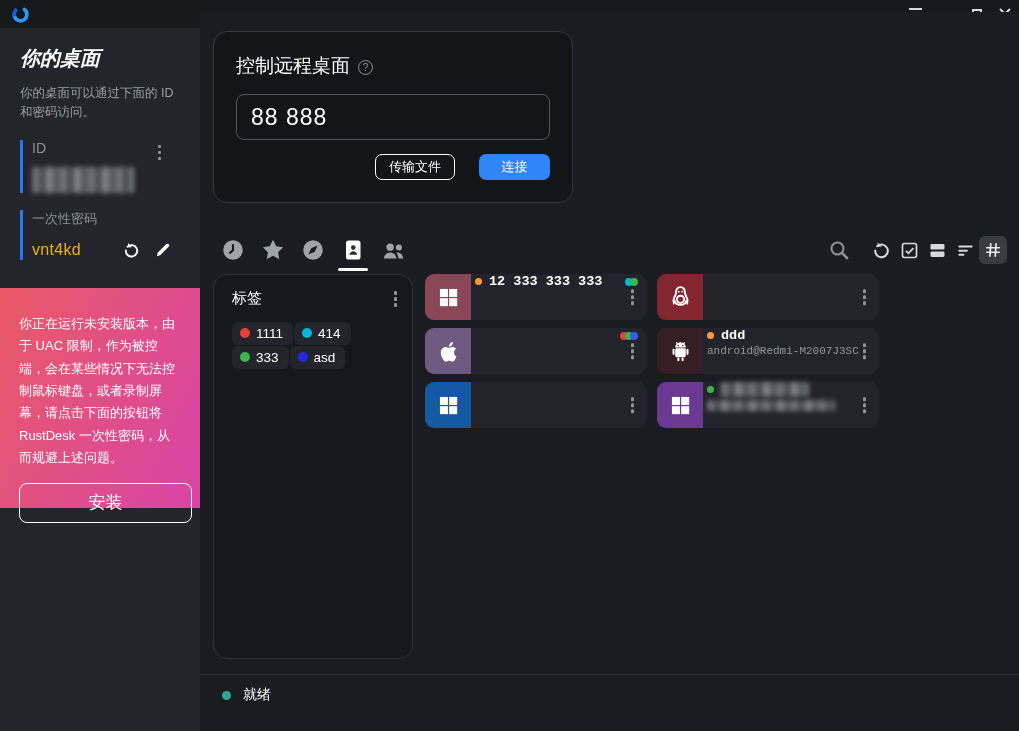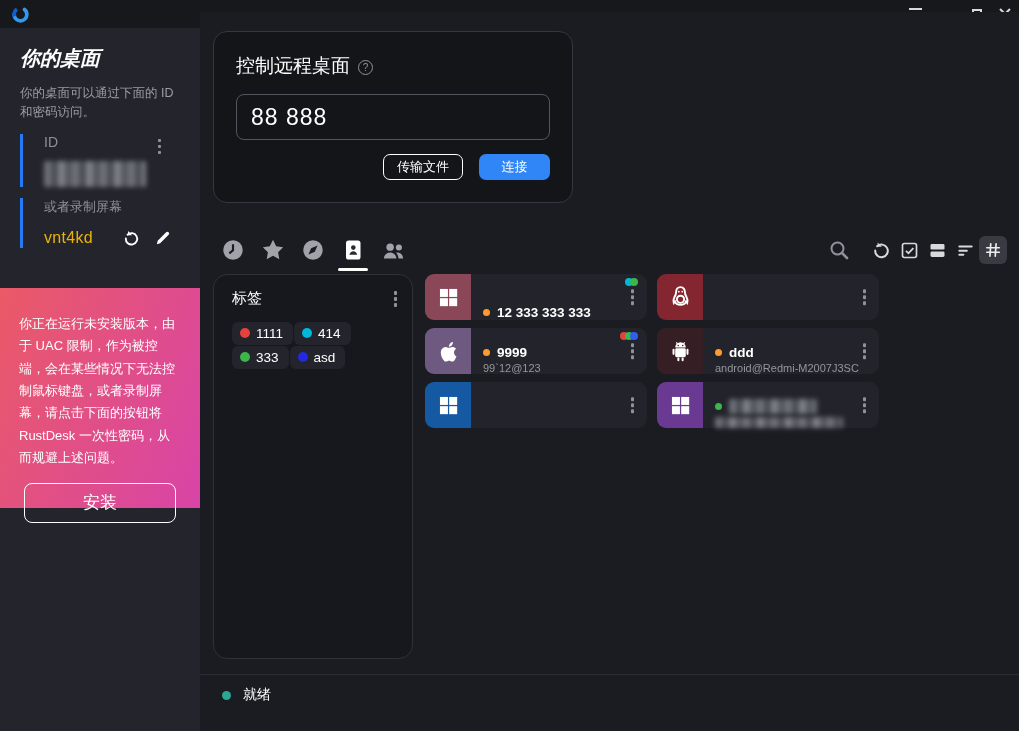--- a/index.html
+++ b/index.html
@@ -19,54 +19,54 @@
   .close-x { position:relative; width:12px; height:12px; }
   .close-x i { position:absolute; left:-1px; top:5px; width:14px; height:2px; background:#d8d9dd; }
   .close-x i:first-child { transform:rotate(45deg); }
   .close-x i:last-child { transform:rotate(-45deg); }
 
   
   .sidebar { position:absolute; left:0; top:28px; width:200px; height:703px; background:#24252c; }
   .sb-pad { padding:0 20px; }
   .sb-title { margin-top:17px; font-size:20px; font-weight:700; color:#fff;font-style:italic; }
   .sb-desc { margin-top:12px; font-size:12.5px; line-height:1.55; color:#9b9ea5; width:162px; }
-  .sb-block { margin-top:11px; border-left:3px solid #2779f5; padding-left:21px; position:relative; }
+  .sb-block { margin-top:17px; border-left:3px solid #2779f5; padding-left:9px; position:relative; }
   .sb-label { font-size:14px; color:#8e9197; display:flex; align-items:center; }
   .sb-label-sm { font-size:13px; color:#8e9197; }
   .vdots { display:flex; flex-direction:column; gap:2.5px; padding:3px; cursor:pointer; }
   .vdots i { width:3.5px; height:3.5px; border-radius:1px; background:#8f929a; }
   .id-dots { position:absolute; right:16px; top:2px; }
   .redact { background:
       repeating-linear-gradient(90deg,#6e7178 0 7px,#4b4e54 7px 14px,#7d8086 14px 21px,#55585e 21px 28px),
       #5a5d63; filter:blur(2.5px); border-radius:2px; }
   .id-redact { margin:11px 0 4px; width:102px; height:26px; }
   .pwd-row { margin-top:13px; display:flex; align-items:center; }
   .pwd-val { font-size:16px; color:#eab308; letter-spacing:.3px; }
   .pwd-icons { margin-left:auto; display:flex; gap:13px; margin-right:8px; }
   .pwd-icons svg { cursor:pointer; }
 
   .install-card { position:absolute; left:0; top:260px; width:200px; height:220px;
     background:linear-gradient(115deg,#ea5a66 0%,#d844a7 100%); padding:25px 19px 0; }
   .install-text { font-size:13px; line-height:1.72; color:#fff; }
-  .install-btn { margin:13px auto 0; width:152px; height:40px; border:1.3px solid #fff; border-radius:8px;
+  .install-btn { margin:13px auto 0; width:173px; height:40px; border:1.3px solid #fff; border-radius:8px;
     display:flex; align-items:center; justify-content:center; font-size:17px; color:#fff; cursor:pointer; }
 
   
   .main { position:absolute; left:200px; top:12px; width:819px; height:703px; background:#1b1c22; }
 
   .connect-card { position:absolute; left:13px; top:19px; width:360px; height:172px;
     background:#141519; border:1px solid #343740; border-radius:14px; padding:21px 22px; }
   .cc-title-row { display:flex; align-items:center; gap:8px; }
   .cc-title { font-size:19px; color:#fff; }
   .help-circle { width:15px; height:15px; border:1.4px solid #8f929a; border-radius:50%;
     display:flex; align-items:center; justify-content:center; font-size:10px; color:#8f929a; margin-top:2px; }
   .cc-input { margin-top:15px; height:46px; border:1px solid #53565e; border-radius:8px;
     background:transparent; display:flex; align-items:center; padding:0 14px;
     font-size:23px; color:#fff; letter-spacing:1px; }
-  .cc-btn-row { margin-top:14px; display:flex; justify-content:flex-end; gap:16px; }
+  .cc-btn-row { margin-top:14px; display:flex; justify-content:flex-end; gap:24px; }
   .btn-outline { height:26px; padding:0 13px; border:1px solid #fff; border-radius:7px;
     display:flex; align-items:center; font-size:13px; color:#fff; cursor:pointer; }
   .btn-blue { height:26px; width:71px; border-radius:7px; background:#3086f6;
     display:flex; align-items:center; justify-content:center; font-size:13px; color:#fff; cursor:pointer; }
 
   
   .toolbar { position:absolute; left:0; top:220px; width:819px; height:36px; display:flex; align-items:center; }
   .tabs { display:flex; gap:12px; margin-left:19px; }
   .tabbtn { width:28px; height:28px; display:flex; align-items:center; justify-content:center;
     position:relative; cursor:pointer; }
@@ -87,21 +87,21 @@
     display:flex; align-items:center; cursor:pointer; }
   .pill-dot { width:10px; height:10px; border-radius:50%; margin-right:6px; }
   .pill-label { font-size:13.5px; color:#fff; }
 
   
   .peers { position:absolute; left:225px; top:262px; width:460px;
     display:grid; grid-template-columns:222px 222px; column-gap:10px; row-gap:8px; grid-auto-rows:46px; }
   .peer-card { background:#23242b; border-radius:9px; display:flex; position:relative; cursor:pointer; }
   .peer-icon { width:46px; height:46px; border-radius:9px 0 0 9px; flex:none;
     display:flex; align-items:center; justify-content:center; }
-  .peer-info { flex:1; min-width:0; display:flex; flex-direction:column; justify-content:flex-end; padding-left:12px; }
+  .peer-info { flex:1; min-width:0; display:flex; flex-direction:column; justify-content:flex-start; padding-left:4px;font-family:Liberation Mono, monospace; }
   .peer-name-row { display:flex; align-items:center; }
   .presence { width:7px; height:7px; border-radius:50%; margin-right:7px; flex:none; }
   .peer-name { font-size:13.5px; font-weight:700; color:#fff; white-space:nowrap; }
   .peer-sub { font-size:11px; color:#93969c; margin-top:2px; white-space:nowrap; overflow:hidden; }
   .peer-sub:empty { display:none; }
   .tagdots { position:absolute; top:4px; right:9px; display:flex; }
   .tagdots span { width:8px; height:8px; border-radius:50%; margin-left:-3px; }
   .peer-menu { position:absolute; right:10px; top:50%; transform:translateY(-50%); }
   .name-redact { width:88px; height:15px; }
   .sub-redact { margin-top:3px; width:128px; height:11px; }
@@ -150,21 +150,21 @@
       <div class="sb-label">ID</div>
       <div class="vdots id-dots">
           <i></i>
           <i></i>
           <i></i>
         </div>
       <div class="redact id-redact"></div>
     </div>
 
     <div class="sb-block">
-      <div class="sb-label-sm">或者录制屏幕</div>
+      <div class="sb-label-sm">一次性密码</div>
       <div class="pwd-row">
         <span class="pwd-val">vnt4kd</span>
         <span class="pwd-icons">
           <svg width="19" height="19" viewBox="0 0 24 24">
             <path d="M7 7.2A7.2 7.2 0 1 1 4.8 12" fill="none" stroke="#fff" stroke-width="2.4" stroke-linecap="round"></path>
             <path d="M7.6 2.6v5.2H12.8z" fill="#fff"></path>
           </svg>
           <svg width="18" height="18" viewBox="0 0 24 24">
             <path d="M3.8 20.2l1.1-4.5L16.2 4.4a2.3 2.3 0 0 1 3.3 3.3L8.2 19z" fill="#fff"></path>
           </svg>
@@ -354,27 +354,20 @@
     </div>
 
     <div class="peer-card">
       <div class="peer-icon" style="background: rgb(110, 90, 128);">
         <svg width="27" height="27" viewBox="0 0 24 24">
             <g fill="#fff">
           <path d="M16.9 12.9c0-2.2 1.8-3.2 1.9-3.3-1-1.5-2.6-1.7-3.2-1.7-1.4-.1-2.6.8-3.3.8-.7 0-1.7-.8-2.8-.8-1.5 0-2.8.9-3.6 2.2-1.5 2.6-.4 6.5 1.1 8.7.7 1 1.6 2.2 2.7 2.1 1.1 0 1.5-.7 2.8-.7 1.3 0 1.7.7 2.8.7 1.2 0 1.9-1 2.6-2.1.8-1.2 1.2-2.4 1.2-2.5-.1 0-2.2-.8-2.2-3.4z"></path>
           <path d="M15 6.4c.6-.7 1-1.8.9-2.8-.9 0-2 .6-2.6 1.4-.6.7-1.1 1.8-.9 2.7 1 .1 2-.5 2.6-1.3z"></path>
         </g>
           </svg>
-      </div>
-      <div class="peer-info">
-        <div class="peer-name-row">
-          <span class="presence" style="background: rgb(255, 155, 48);"></span>
-          <span class="peer-name">9999</span>
-        </div>
-        <div class="peer-sub">99`12@123</div>
       </div>
       <div class="tagdots">
         <span style="background: rgb(231, 65, 62);"></span>
           <span style="background: rgb(60, 181, 75);"></span>
           <span style="background: rgb(47, 95, 240);"></span>
       </div>
       <div class="vdots peer-menu">
           <i></i>
           <i></i>
           <i></i>

